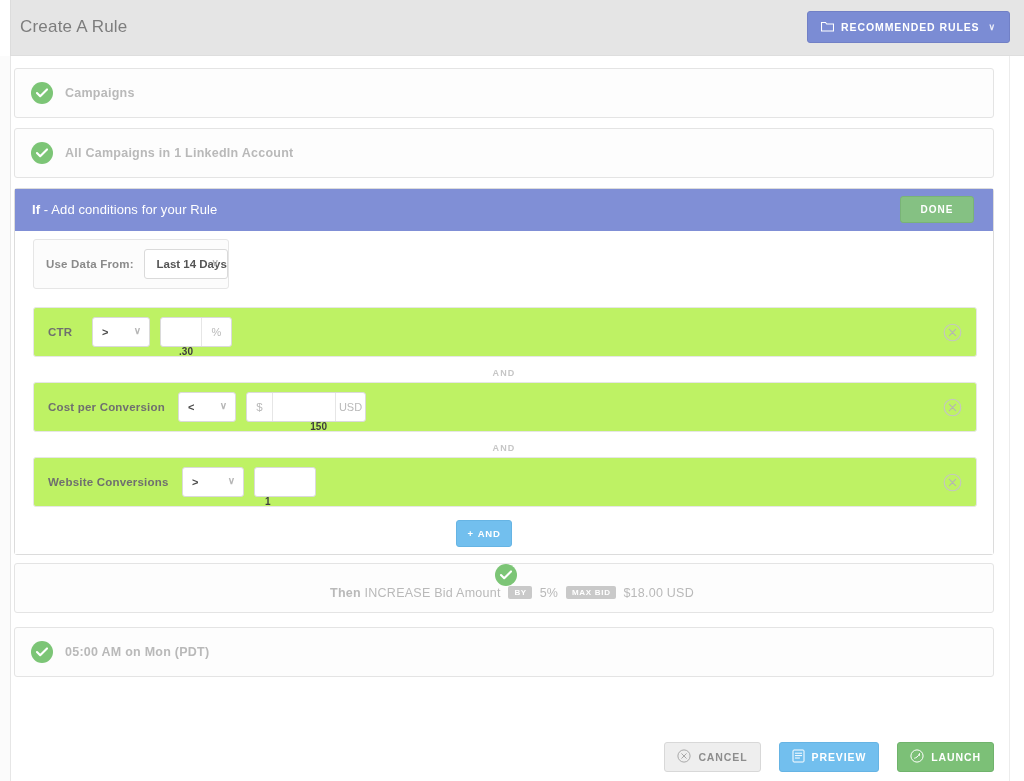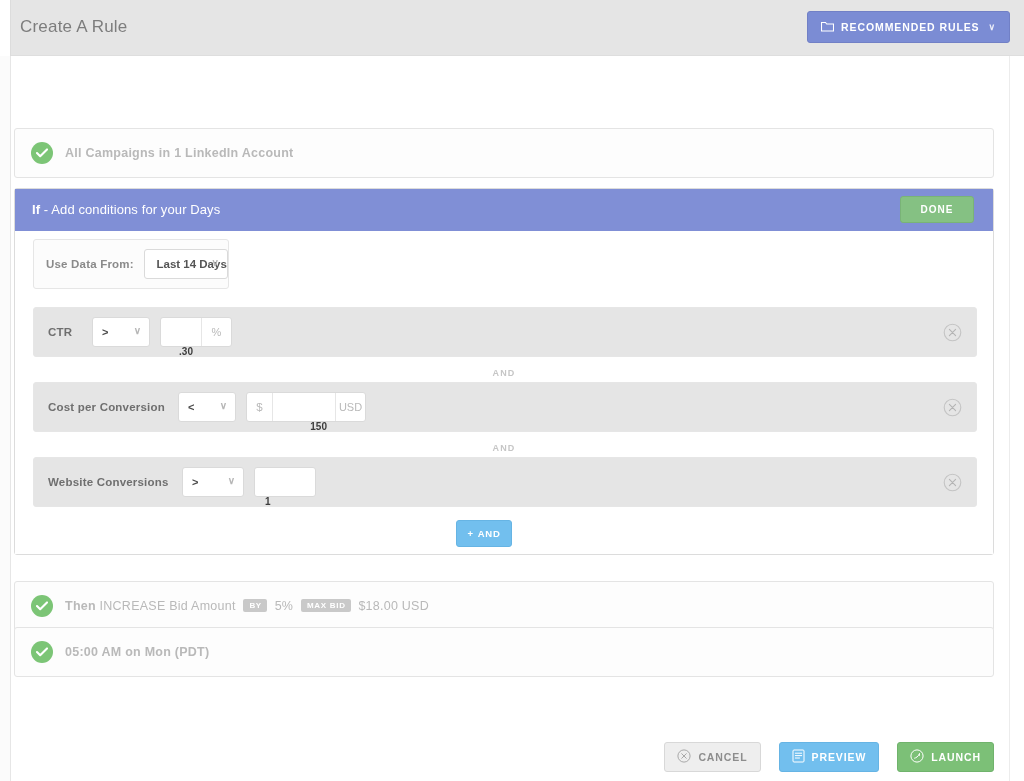--- a/index.html
+++ b/index.html
@@ -129,21 +129,21 @@
   }
   .sel .selval { padding-left: 10px; }
   .sel .chev {
     position: absolute; right: 8px; top: 7px;
     color: #b6b6b6; font-size: 10px;
   }
 
   
   .condrow {
     position: absolute; left: 18px; width: 944px; height: 50px;
-    background: #e5e5e5; border: 1px solid #e6e6e6; border-radius: 3px;
+    background: #bef264; border: 1px solid #e6e6e6; border-radius: 3px;
     display: flex; align-items: center;
   }
   .condlabel {
     position: absolute; left: 14px;
     font-size: 11.5px; color: #6f6f6f; font-weight: bold; letter-spacing: .2px;
     white-space: nowrap;
   }
   .op {
     position: absolute; width: 58px; height: 30px;
   }
@@ -210,34 +210,42 @@
           <path d="M0.5 1.5h4l1.2 1.5h6.8v7H0.5z" fill="none" stroke="#ffffff" stroke-width="1.1"></path>
         </svg>
     </span>
     <span>RECOMMENDED RULES</span>
     <span class="chev">∨</span>
   </div>
 </div>
 
 <div class="page">
 
+  <div class="sumrow" style="top:12px;">
+    <span class="check">
+      <svg width="12" height="10" viewBox="0 0 12 10">
+          <path d="M1 5l3.2 3.2L11 1.4" fill="none" stroke="#ffffff" stroke-width="2.1" stroke-linecap="round" stroke-linejoin="round"></path>
+        </svg>
+    </span>
+    <span class="sumtext">Campaigns</span>
+  </div>
 
   <div class="sumrow" style="top:72px;">
     <span class="check">
       <svg width="12" height="10" viewBox="0 0 12 10">
           <path d="M1 5l3.2 3.2L11 1.4" fill="none" stroke="#ffffff" stroke-width="2.1" stroke-linecap="round" stroke-linejoin="round"></path>
         </svg>
     </span>
     <span class="sumtext">All Campaigns in 1 LinkedIn Account</span>
   </div>
 
   <div class="ifpanel">
     <div class="ifhead">
       <div class="lbl">
-        <b>If</b><span> - Add conditions for your Days</span>
+        <b>If</b><span> - Add conditions for your Rule</span>
       </div>
       <div class="done-btn">DONE</div>
     </div>
 
     <div class="ifbody">
 
       <div class="datebox">
         <span class="dlabel">Use Data From:</span>
         <div class="sel" style="margin-left:10px;width:84px;justify-content:flex-end;">
           <span class="selval">Last 14 Days</span>
@@ -304,21 +312,21 @@
       </div>
 
       <div class="addand" style="top:289px;">
         <span>+</span>
         <span>AND</span>
       </div>
 
     </div>
   </div>
 
-  <div class="sumrow" style="top:525px;">
+  <div class="sumrow" style="top:507px;flex-direction:column;">
     <span class="check">
       <svg width="12" height="10" viewBox="0 0 12 10">
           <path d="M1 5l3.2 3.2L11 1.4" fill="none" stroke="#ffffff" stroke-width="2.1" stroke-linecap="round" stroke-linejoin="round"></path>
         </svg>
     </span>
     <span class="sumtext">
       <span>Then</span>
       <span class="lite">INCREASE Bid Amount</span>
       <span class="pill">BY</span>
       <span class="lite">5%</span>

